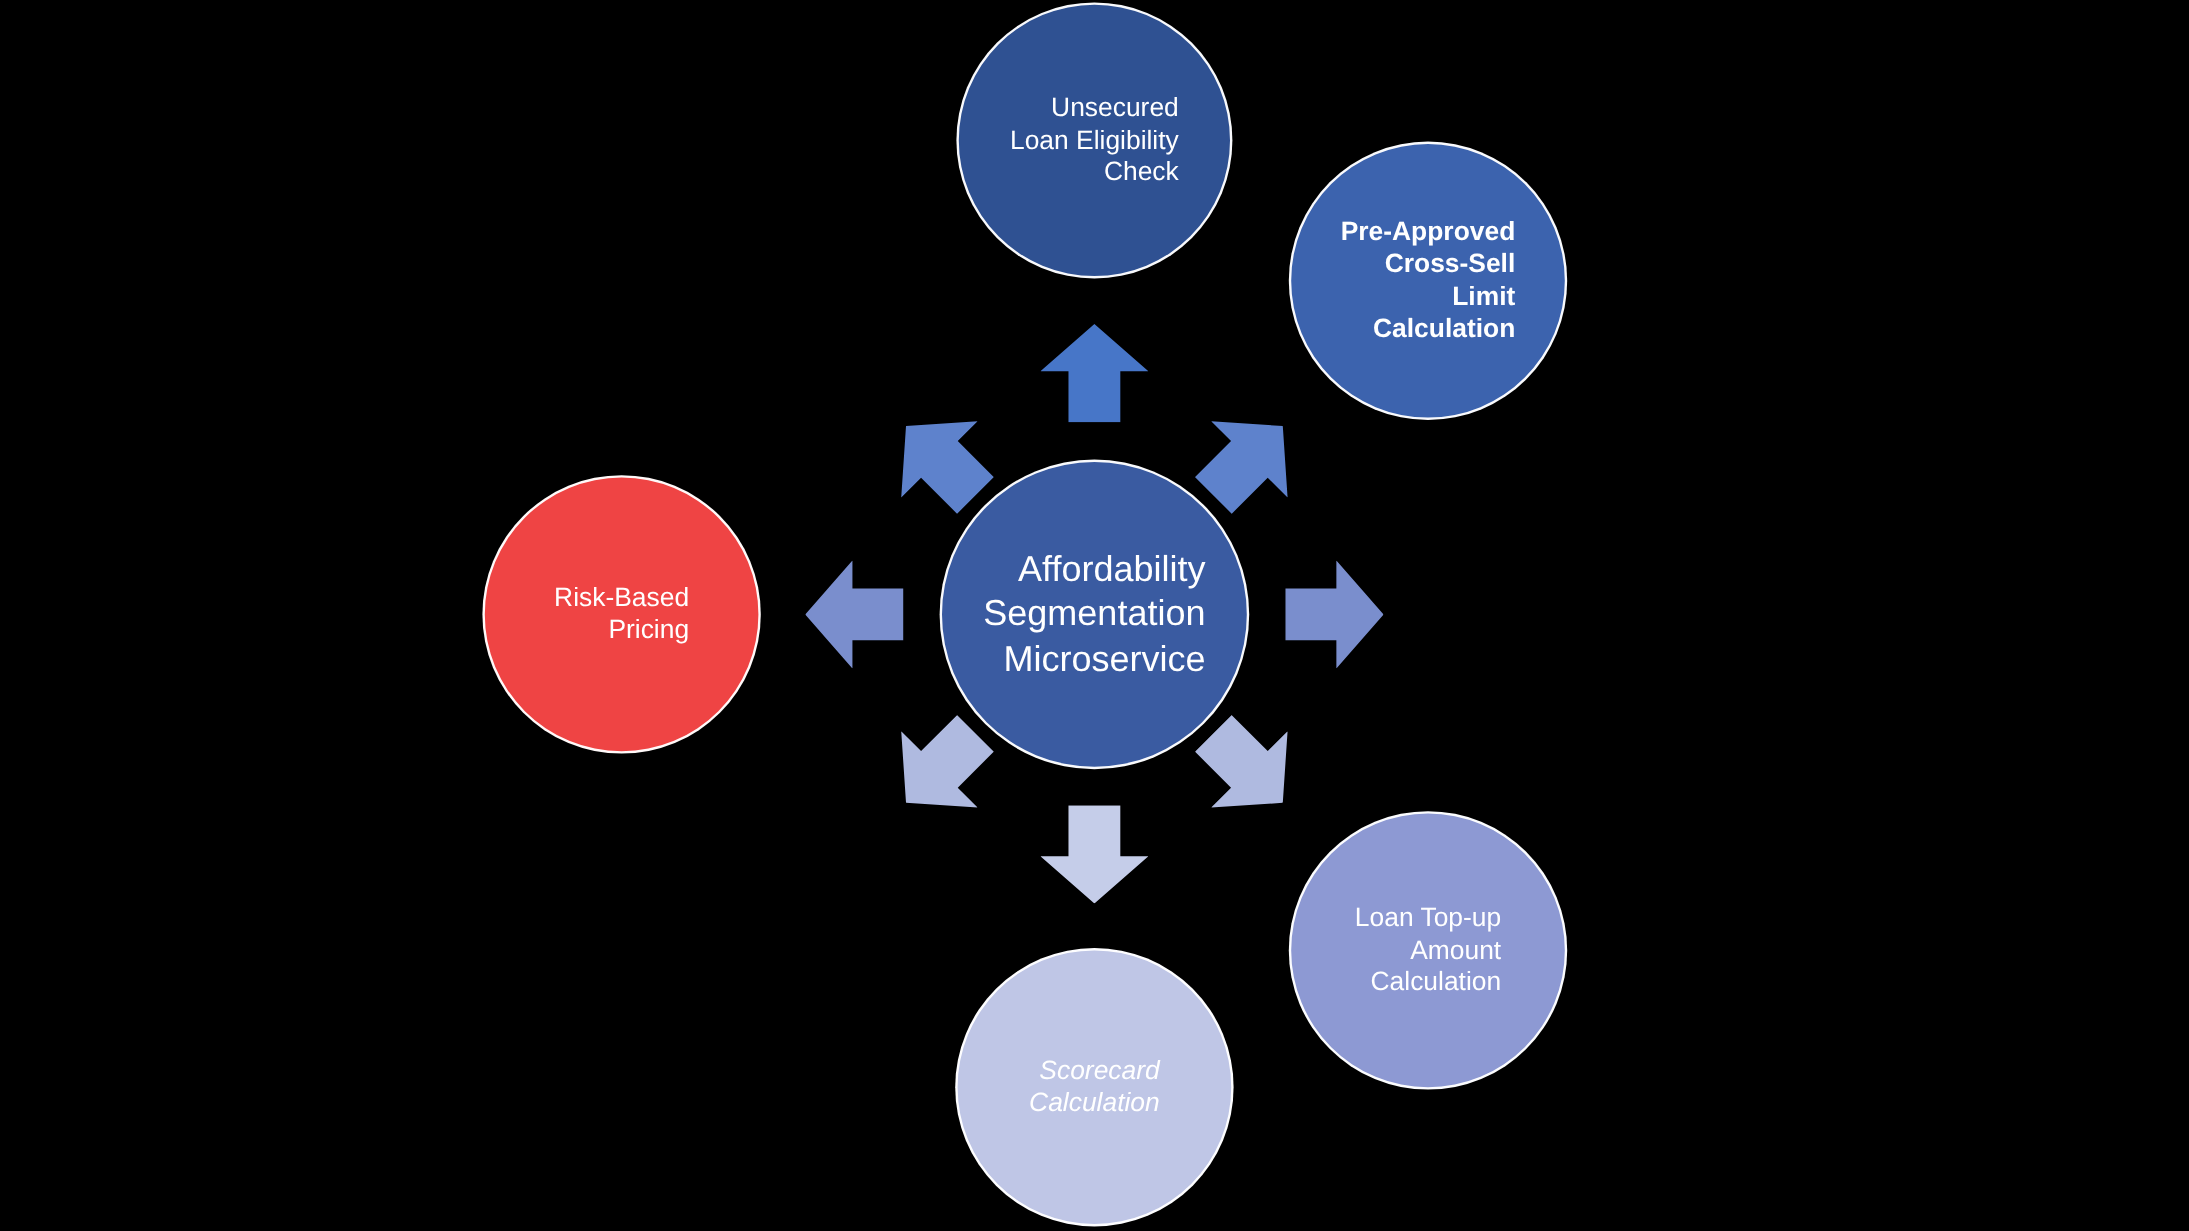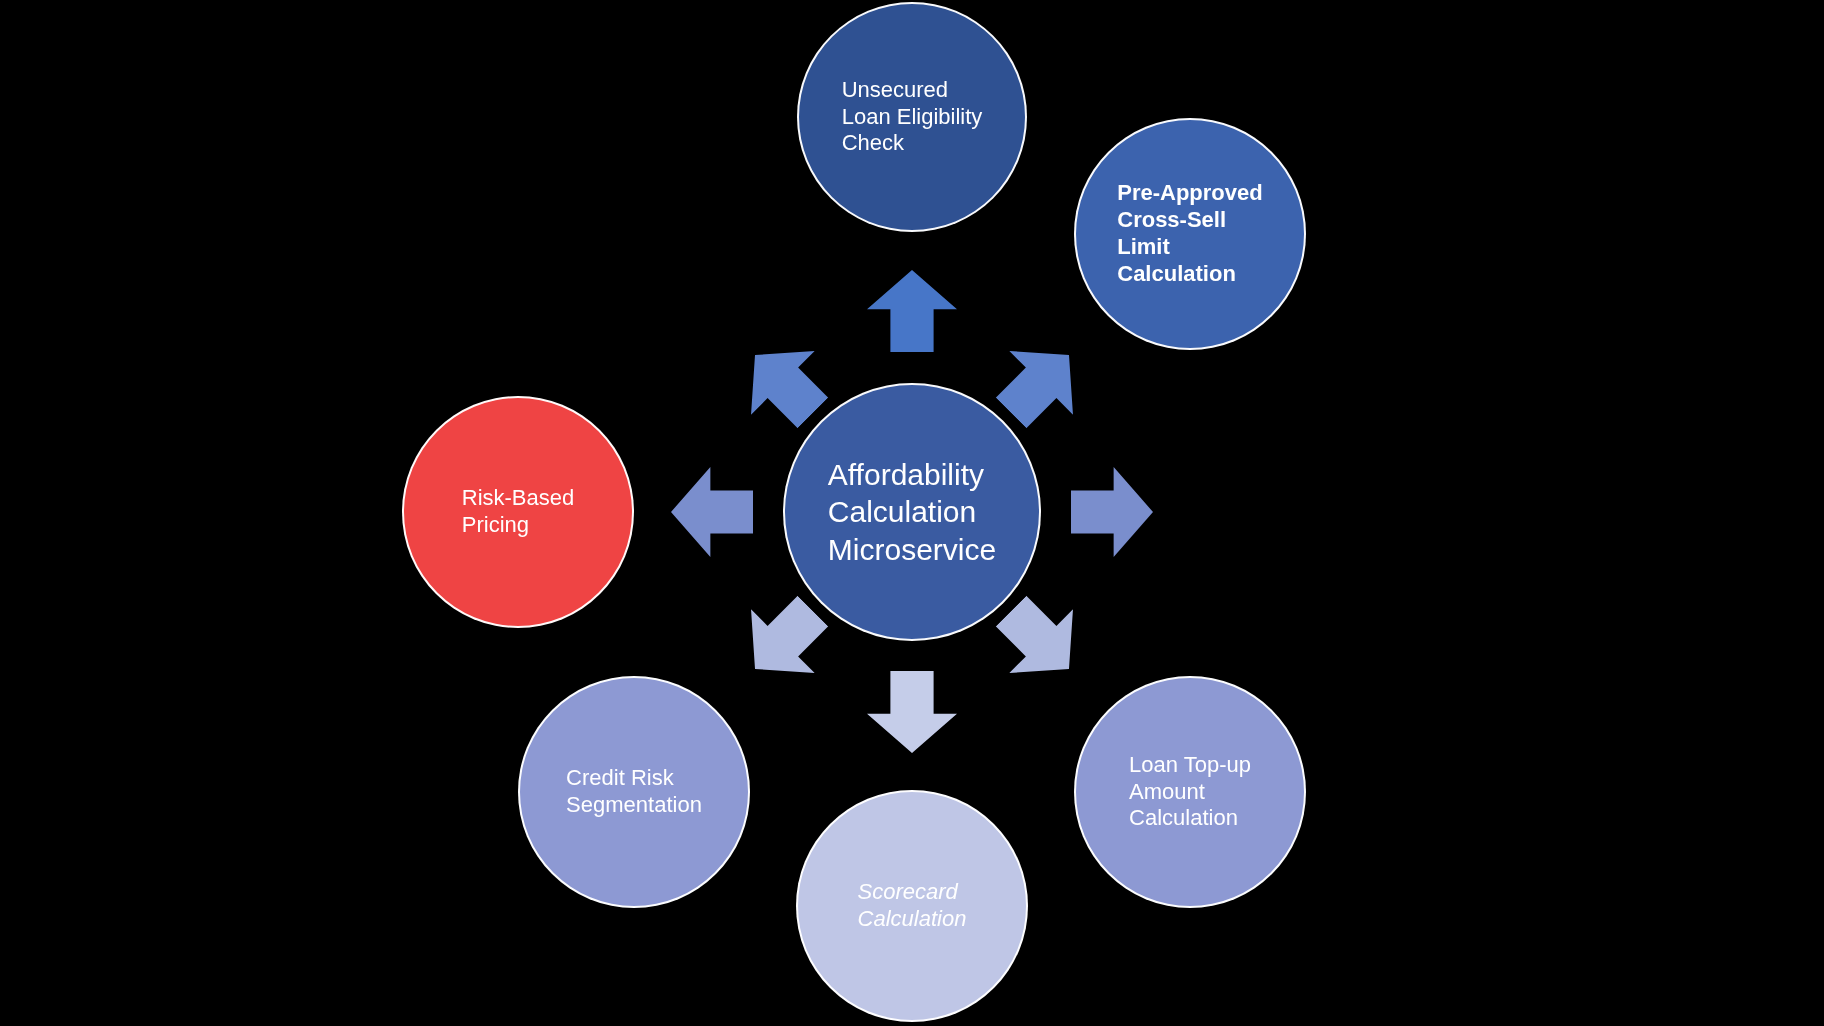--- a/index.html
+++ b/index.html
@@ -16,21 +16,21 @@
     overflow: hidden;
   }
   .circle {
     position: absolute;
     border-radius: 50%;
     border: 2px solid rgba(255,255,255,0.97);
     box-sizing: border-box;
     display: flex;
     align-items: center;
     justify-content: center;
-    text-align: left;
+    text-align: right;
   }
   .circle .label {
     color: #FFFFFF;
     font-size: 22px;
     line-height: 1.22;
     white-space: pre-line;
     padding: 6px;
     user-select: none;
   }
   .circle.center-node { left: 783px; top: 383px; width: 258px; height: 258px; }
@@ -68,21 +68,21 @@
   <div class="block-arrow a-up-right" style="background-color: rgb(94, 130, 204);"></div>
   <div class="block-arrow a-right" style="background-color: rgb(122, 142, 205);"></div>
   <div class="block-arrow a-down-right" style="background-color: rgb(175, 186, 224);"></div>
   <div class="block-arrow a-down" style="background-color: rgb(197, 205, 233);"></div>
   <div class="block-arrow a-down-left" style="background-color: rgb(175, 186, 224);"></div>
   <div class="block-arrow a-left" style="background-color: rgb(122, 142, 205);"></div>
   <div class="block-arrow a-up-left" style="background-color: rgb(94, 130, 204);"></div>
 
   <div class="circle center-node" style="background-color: rgb(58, 91, 161);">
     <span class="label">Affordability
-Calculation
+Segmentation
 Microservice</span>
   </div>
 
   <div class="circle n-top" style="background-color: rgb(47, 81, 146);">
     <span class="label">Unsecured
 Loan Eligibility
 Check</span>
   </div>
 
   <div class="circle n-top-right" style="background-color: rgb(60, 99, 174);">
@@ -97,24 +97,20 @@
     <span class="label">Loan Top-up
 Amount
 Calculation</span>
   </div>
 
   <div class="circle n-bottom" style="background-color: rgb(191, 198, 230);">
     <span class="label">Scorecard
 Calculation</span>
   </div>
 
-  <div class="circle n-bottom-left" style="background-color: rgb(141, 153, 211);">
-    <span class="label">Credit Risk
-Segmentation</span>
-  </div>
 
   <div class="circle n-left" style="background-color: #ef4444;">
     <span class="label">Risk-Based
 Pricing</span>
   </div>
 
 
 </div>
 
 </body></html>

